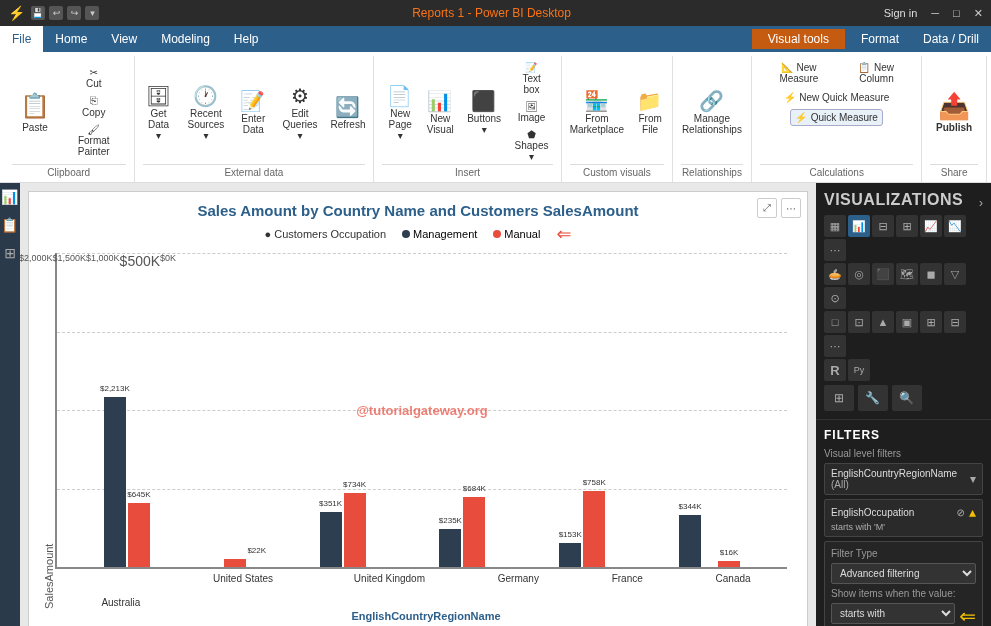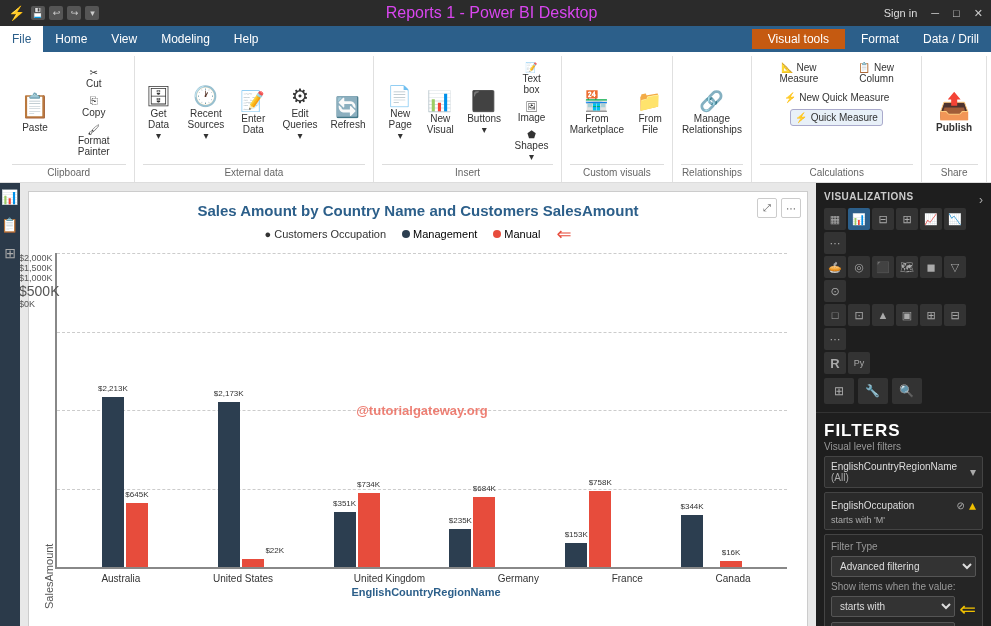--- a/index.html
+++ b/index.html
@@ -3,21 +3,21 @@
   <meta charset="utf-8">
   <style>
     * { box-sizing: border-box; margin: 0; padding: 0; }
     body { font-family: 'Segoe UI', Arial, sans-serif; font-size: 12px; background: #f0f0f0; overflow: hidden; width: 991px; height: 626px; }
 
     
     .title-bar { display: flex; align-items: center; background: #2b2b2b; height: 26px; color: #fff; font-size: 12px; padding: 0 8px; justify-content: space-between; }
     .title-bar-left { display: flex; align-items: center; gap: 6px; }
     .title-bar-icons { display: flex; gap: 4px; }
     .title-bar-icon { width: 14px; height: 14px; background: #555; border-radius: 2px; display: flex; align-items: center; justify-content: center; font-size: 9px; color: #ccc; }
-    .title-bar-center { color: #d946ef; font-size: 16px; }
+    .title-bar-center { color: #f97316; font-size: 12px; }
     .title-bar-right { display: flex; gap: 14px; font-size: 11px; color: #ccc; }
     .ribbon-tab { padding: 4px 12px; color: #fff; font-size: 12px; cursor: pointer; height: 100%; display: flex; align-items: center; }
     .ribbon-tab.active { background: #fff; color: #2c5f8a; }
     .visual-tools-tab { background: #c55a11; color: #fff; padding: 2px 16px; margin-left: auto; margin-right: 4px; font-size: 12px; display: flex; align-items: center; height: 20px; }
 
     
     .ribbon { background: #fff; border-bottom: 1px solid #ddd; display: flex; align-items: stretch; padding: 4px 4px 0 4px; min-height: 80px; }
     .ribbon-group { display: flex; flex-direction: column; align-items: center; padding: 4px 8px; border-right: 1px solid #e0e0e0; min-width: 60px; }
     .ribbon-group-label { font-size: 10px; color: #666; margin-top: auto; padding-top: 2px; border-top: 1px solid #ddd; width: 100%; text-align: center; }
     .ribbon-group-items { display: flex; align-items: center; gap: 4px; flex: 1; }
@@ -40,28 +40,28 @@
 
     
     .chart-title { text-align: center; color: #2c5f8a; font-size: 15px; font-weight: 600; margin-bottom: 4px; }
     .chart-legend { display: flex; justify-content: center; gap: 16px; font-size: 11px; margin-bottom: 8px; align-items: center; }
     .y-axis-label { writing-mode: vertical-rl; transform: rotate(180deg); font-size: 11px; color: #555; display: flex; align-items: center; padding-right: 4px; }
     .watermark { position: absolute; top: 50%; left: 50%; transform: translate(-50%, -50%); color: #e74c3c; font-size: 13px; font-weight: bold; opacity: 0.7; }
 
     
     .right-panel { width: 175px; background: #1e1e1e; color: #fff; display: flex; flex-direction: column; overflow-y: auto; }
     .right-panel-section { padding: 8px; border-bottom: 1px solid #333; }
-    .viz-title { font-size: 10px; font-weight: bold; color: #ccc; letter-spacing: 0.5px; margin-bottom: 6px; text-align: center; }
+    .viz-title { font-size: 16px; font-weight: bold; color: #ccc; letter-spacing: 0.5px; margin-bottom: 6px; text-align: center; }
     .viz-icon { width: 22px; height: 22px; background: #333; border-radius: 2px; display: flex; align-items: center; justify-content: center; cursor: pointer; font-size: 11px; color: #aaa; }
     .viz-icon.active { background: #2c5f8a; color: #fff; }
     .viz-tool-btn { width: 30px; height: 26px; background: #333; border-radius: 2px; display: flex; align-items: center; justify-content: center; cursor: pointer; font-size: 12px; color: #aaa; }
 
     
     .filters-section { padding: 8px; flex: 1; }
-    .filters-title { font-size: 17px; font-weight: bold; color: #fff; letter-spacing: 1px; }
+    .filters-title { font-size: 12px; font-weight: bold; color: #fff; letter-spacing: 1px; margin-bottom: 6px; }
     .filter-sub-label { font-size: 10px; color: #999; margin-bottom: 4px; }
     .filter-item { background: #2a2a2a; border: 1px solid #444; padding: 4px 6px; margin-bottom: 4px; border-radius: 2px; font-size: 10px; color: #ddd; display: flex; justify-content: space-between; align-items: center; }
     .filter-expand-btn { color: #aaa; cursor: pointer; font-size: 12px; }
     .filter-detail { background: #252525; border: 1px solid #444; padding: 6px; margin-bottom: 4px; border-radius: 2px; }
     .filter-detail-label { font-size: 10px; color: #999; margin-bottom: 4px; }
     .filter-select { width: 100%; background: #333; border: 1px solid #555; color: #ddd; font-size: 10px; padding: 3px 4px; border-radius: 2px; margin-bottom: 4px; }
     .filter-input { width: 100%; background: #333; border: 1px solid #555; color: #ddd; font-size: 10px; padding: 3px 4px; border-radius: 2px; margin-bottom: 4px; }
 
     
     .yellow-arrow { color: #f0c000; font-size: 20px; }
@@ -258,21 +258,21 @@
         </span>
         <span style="color:#e74c3c;font-size:18px;">⇐</span>
       </div>
 
       <div style="display:flex; height:calc(100% - 70px);">
         <div class="y-axis-label">SalesAmount</div>
         <div style="flex:1; position:relative;">
 
           <div style="position:relative; height:calc(100% - 40px); border-left:2px solid #888; border-bottom:2px solid #888; margin-right:10px;">
 
-            <div style="position:absolute; left:-38px; top:0; height:100%; display:flex; flex-direction:column; justify-content:flex-start;">
+            <div style="position:absolute; left:-38px; top:0; height:100%; display:flex; flex-direction:row; justify-content:flex-end;">
               <span style="font-size:9px;color:#555;">$2,000K</span>
               <span style="font-size:9px;color:#555;">$1,500K</span>
               <span style="font-size:9px;color:#555;">$1,000K</span>
               <span style="font-size:14px;color:#555;">$500K</span>
               <span style="font-size:9px;color:#555;">$0K</span>
             </div>
 
             <div style="position:absolute;top:0;left:0;right:0;bottom:0;display:flex;flex-direction:column;justify-content:space-between;pointer-events:none;">
               <div style="border-top:1px dashed #ccc;"></div>
               <div style="border-top:1px dashed #ccc;"></div>
@@ -294,24 +294,20 @@
                   <div style="position:relative;">
                     <div style="width:22px;height:64px;background:#e74c3c;"></div>
                     <span style="position:absolute;top:-13px;left:50%;transform:translateX(-50%);font-size:8px;white-space:nowrap;color:#333;">$645K</span>
                   </div>
                 </div>
               </div>
 
               <div style="display:flex;flex-direction:column;align-items:center;">
                 <div style="display:flex;gap:2px;align-items:flex-end;">
                   <div style="position:relative;">
-                    <div style="width:22px;height:165px;background:#2c3e50;"></div>
-                    <span style="position:absolute;top:-13px;left:50%;transform:translateX(-50%);font-size:8px;white-space:nowrap;color:#333;">$2,173K</span>
-                  </div>
-                  <div style="position:relative;">
                     <div style="width:22px;height:8px;background:#e74c3c;"></div>
                     <span style="position:absolute;top:-13px;left:50%;transform:translateX(-50%);font-size:8px;white-space:nowrap;color:#333;padding-left:44px;">$22K</span>
                   </div>
                 </div>
               </div>
 
               <div style="display:flex;flex-direction:column;align-items:center;">
                 <div style="display:flex;gap:2px;align-items:flex-end;">
                   <div style="position:relative;">
                     <div style="width:22px;height:55px;background:#2c3e50;"></div>
@@ -359,21 +355,21 @@
                   <div style="position:relative;">
                     <div style="width:22px;height:6px;background:#e74c3c;"></div>
                     <span style="position:absolute;top:-13px;left:50%;transform:translateX(-50%);font-size:8px;white-space:nowrap;color:#333;">$16K</span>
                   </div>
                 </div>
               </div>
             </div>
           </div>
 
           <div style="display:flex;justify-content:space-around;padding:4px 10px 0 10px;margin-left:0;">
-            <span style="font-size:10px;color:#333;text-align:center;">Australia</span>
+            <span style="font-size:10px;color:#333;text-align:center;margin-top:24px;">Australia</span>
             <span style="font-size:10px;color:#333;text-align:center;">United States</span>
             <span style="font-size:10px;color:#333;text-align:right;margin-left:8px;">United Kingdom</span>
             <span style="font-size:10px;color:#333;text-align:center;">Germany</span>
             <span style="font-size:10px;color:#333;text-align:center;">France</span>
             <span style="font-size:10px;color:#333;text-align:center;">Canada</span>
           </div>
           <div style="text-align:center;font-size:11px;color:#2c5f8a;font-weight:bold;margin-top:2px;">EnglishCountryRegionName</div>
         </div>
       </div>
     </div>

